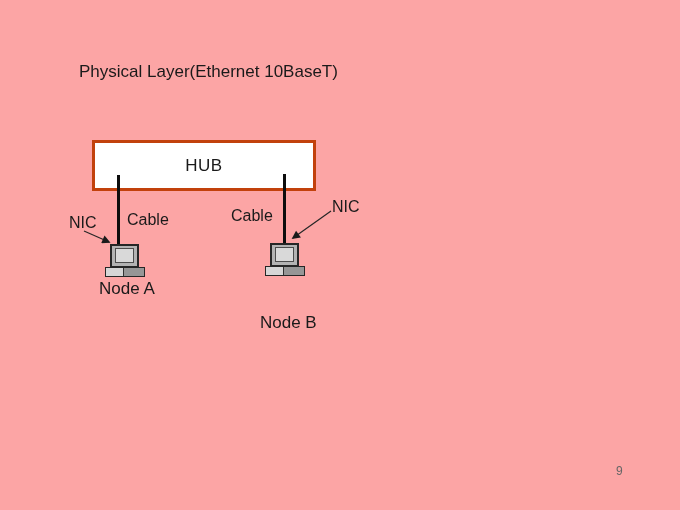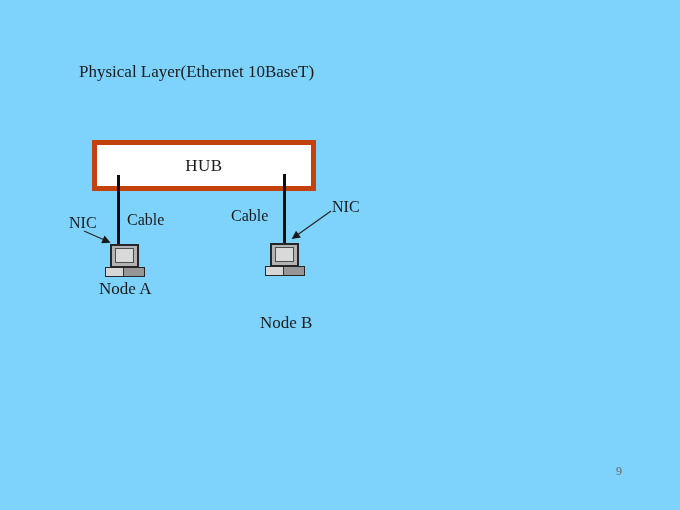--- a/index.html
+++ b/index.html
@@ -4,40 +4,40 @@
 <style>
   html, body {
     margin: 0;
     padding: 0;
     background: #ffffff;
   }
   .slide {
     position: relative;
     width: 680px;
     height: 510px;
-    background: #7dd3fc;
+    background: #fca5a5;
     overflow: hidden;
-    font-family: Liberation Serif, serif;
+    font-family: Liberation Sans, sans-serif;
     color: #1a1a1a;
   }
   .abs { position: absolute; }
 
   .slide-title {
     left: 79px;
     top: 62px;
     font-size: 17px;
     white-space: nowrap;
   }
 
   .hub-box {
     left: 92px;
     top: 140px;
     width: 224px;
     height: 51px;
-    border: 5px solid #c2410c;
+    border: 3px solid #c2410c;
     box-sizing: border-box;
     background: #ffffff;
     display: flex;
     align-items: center;
     justify-content: center;
   }
   .hub-label {
     font-size: 17px;
     letter-spacing: 0.5px;
   }

